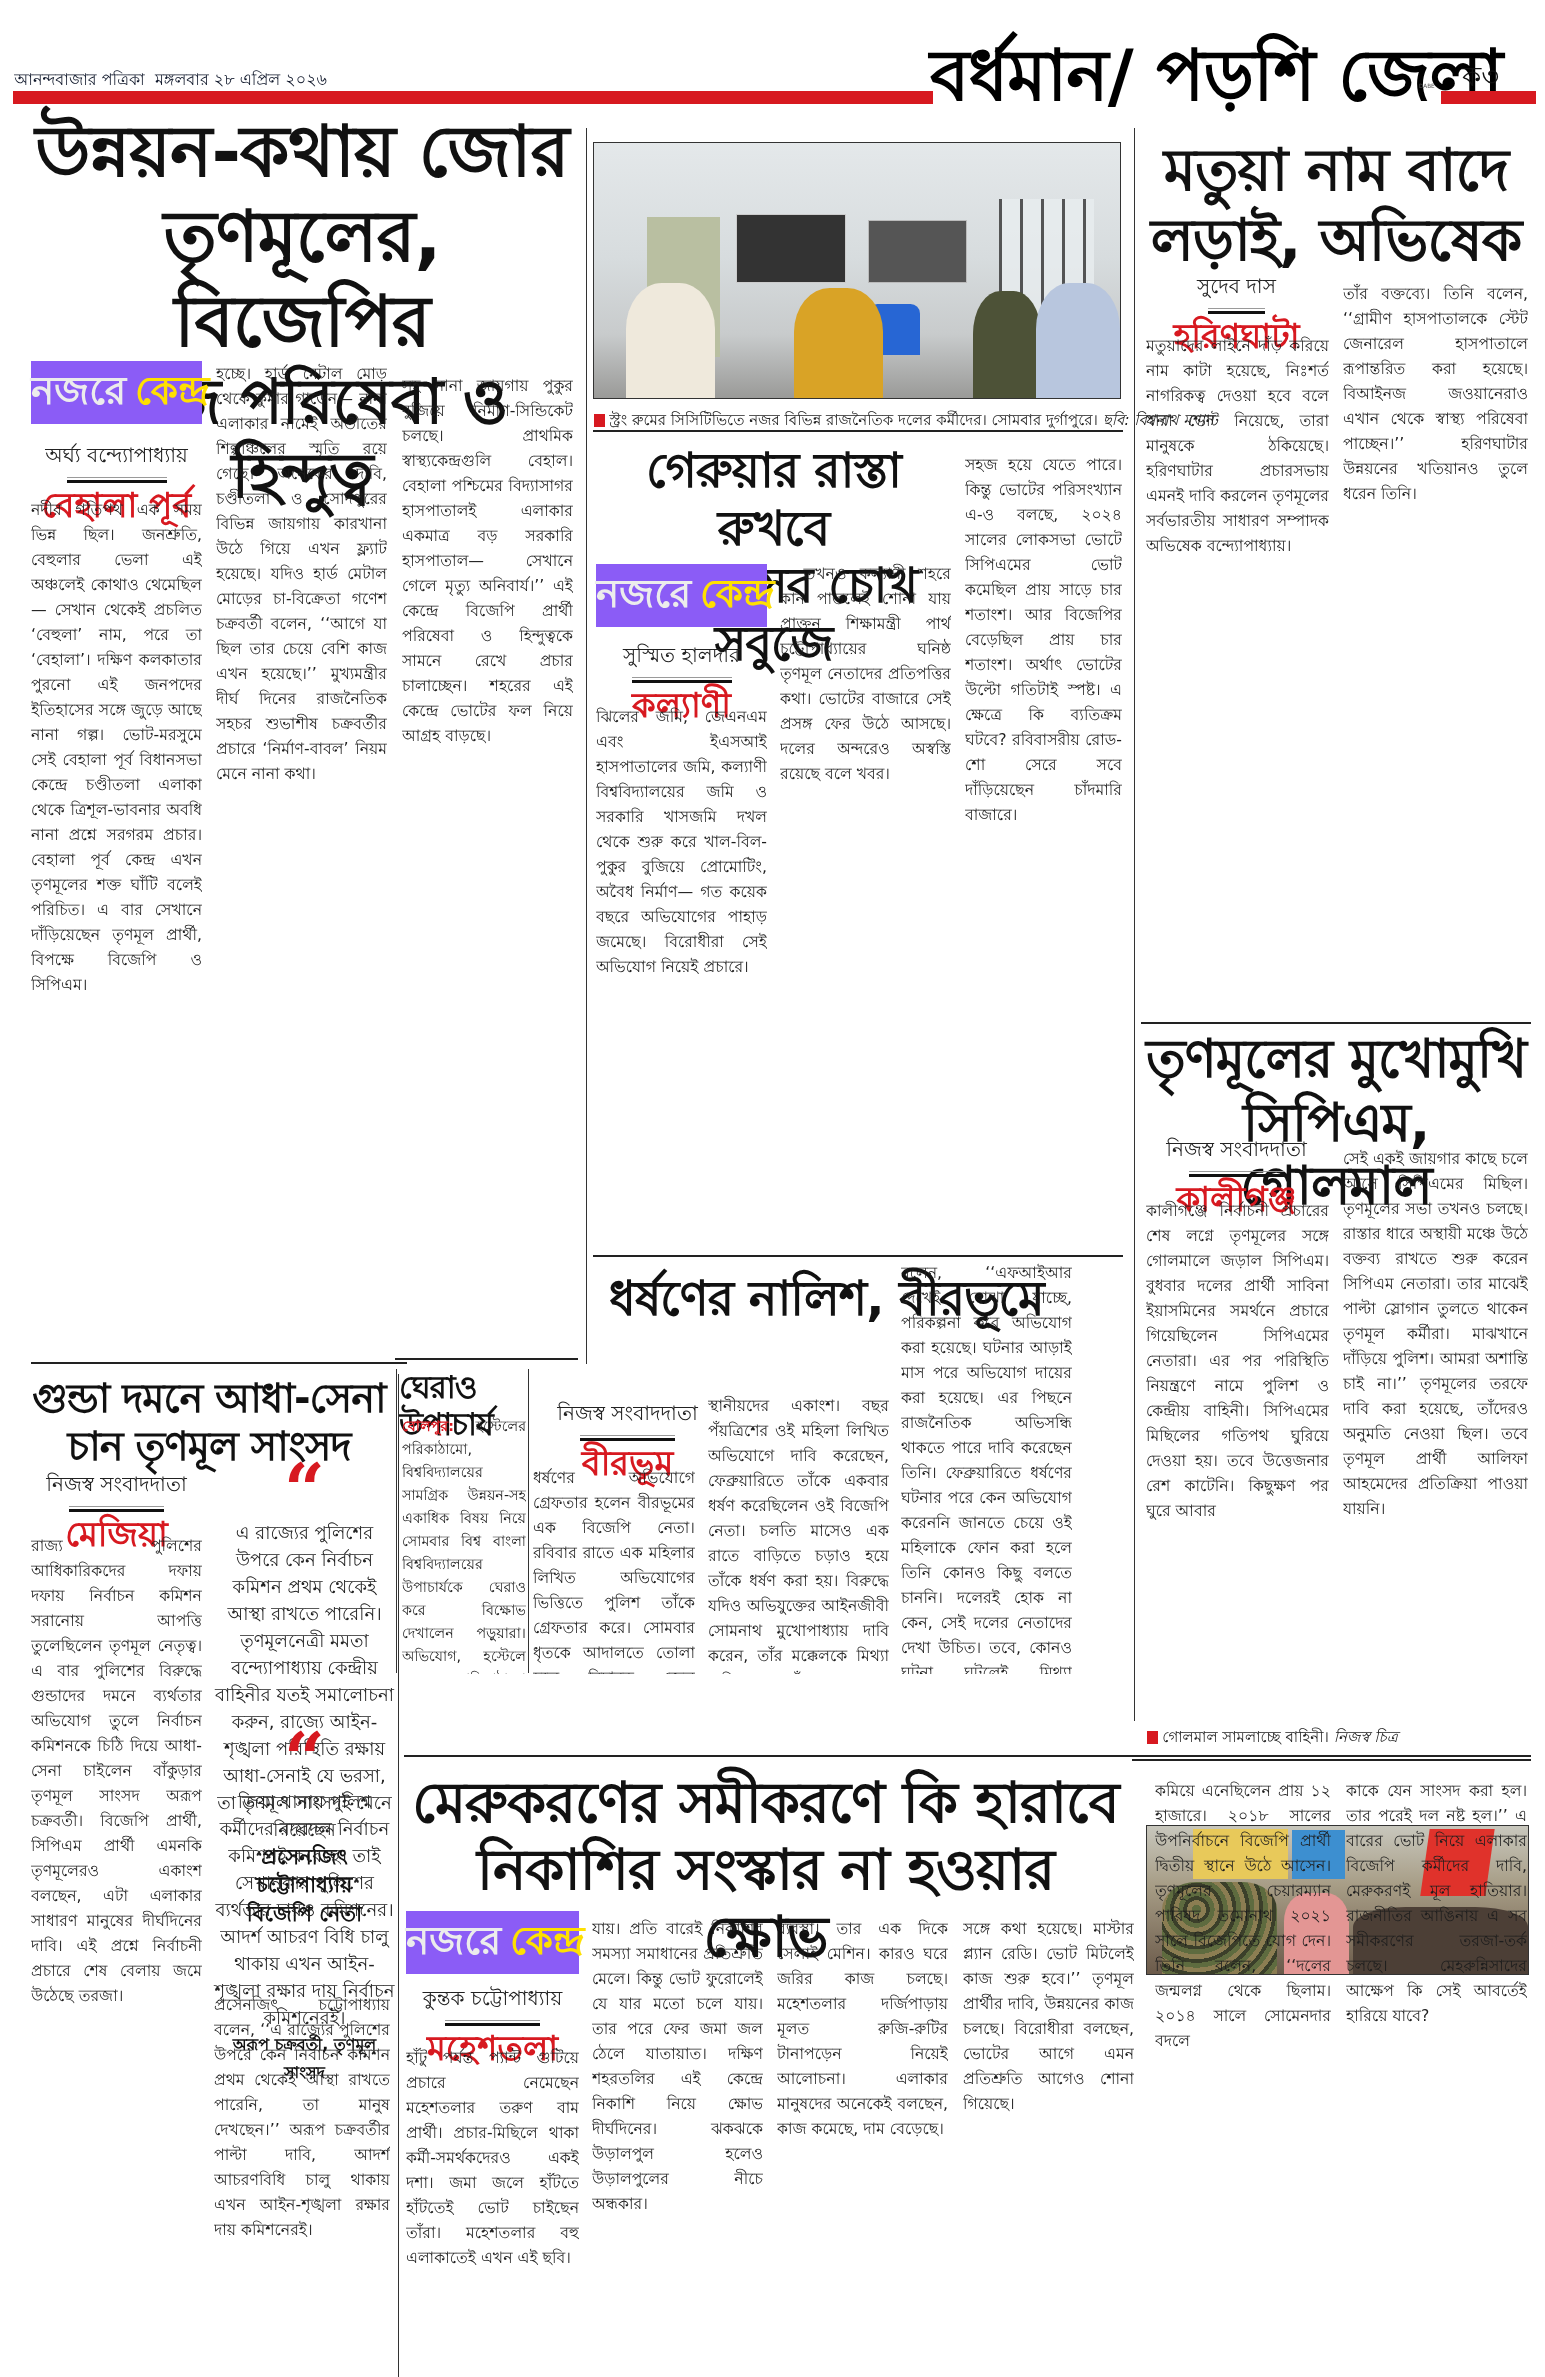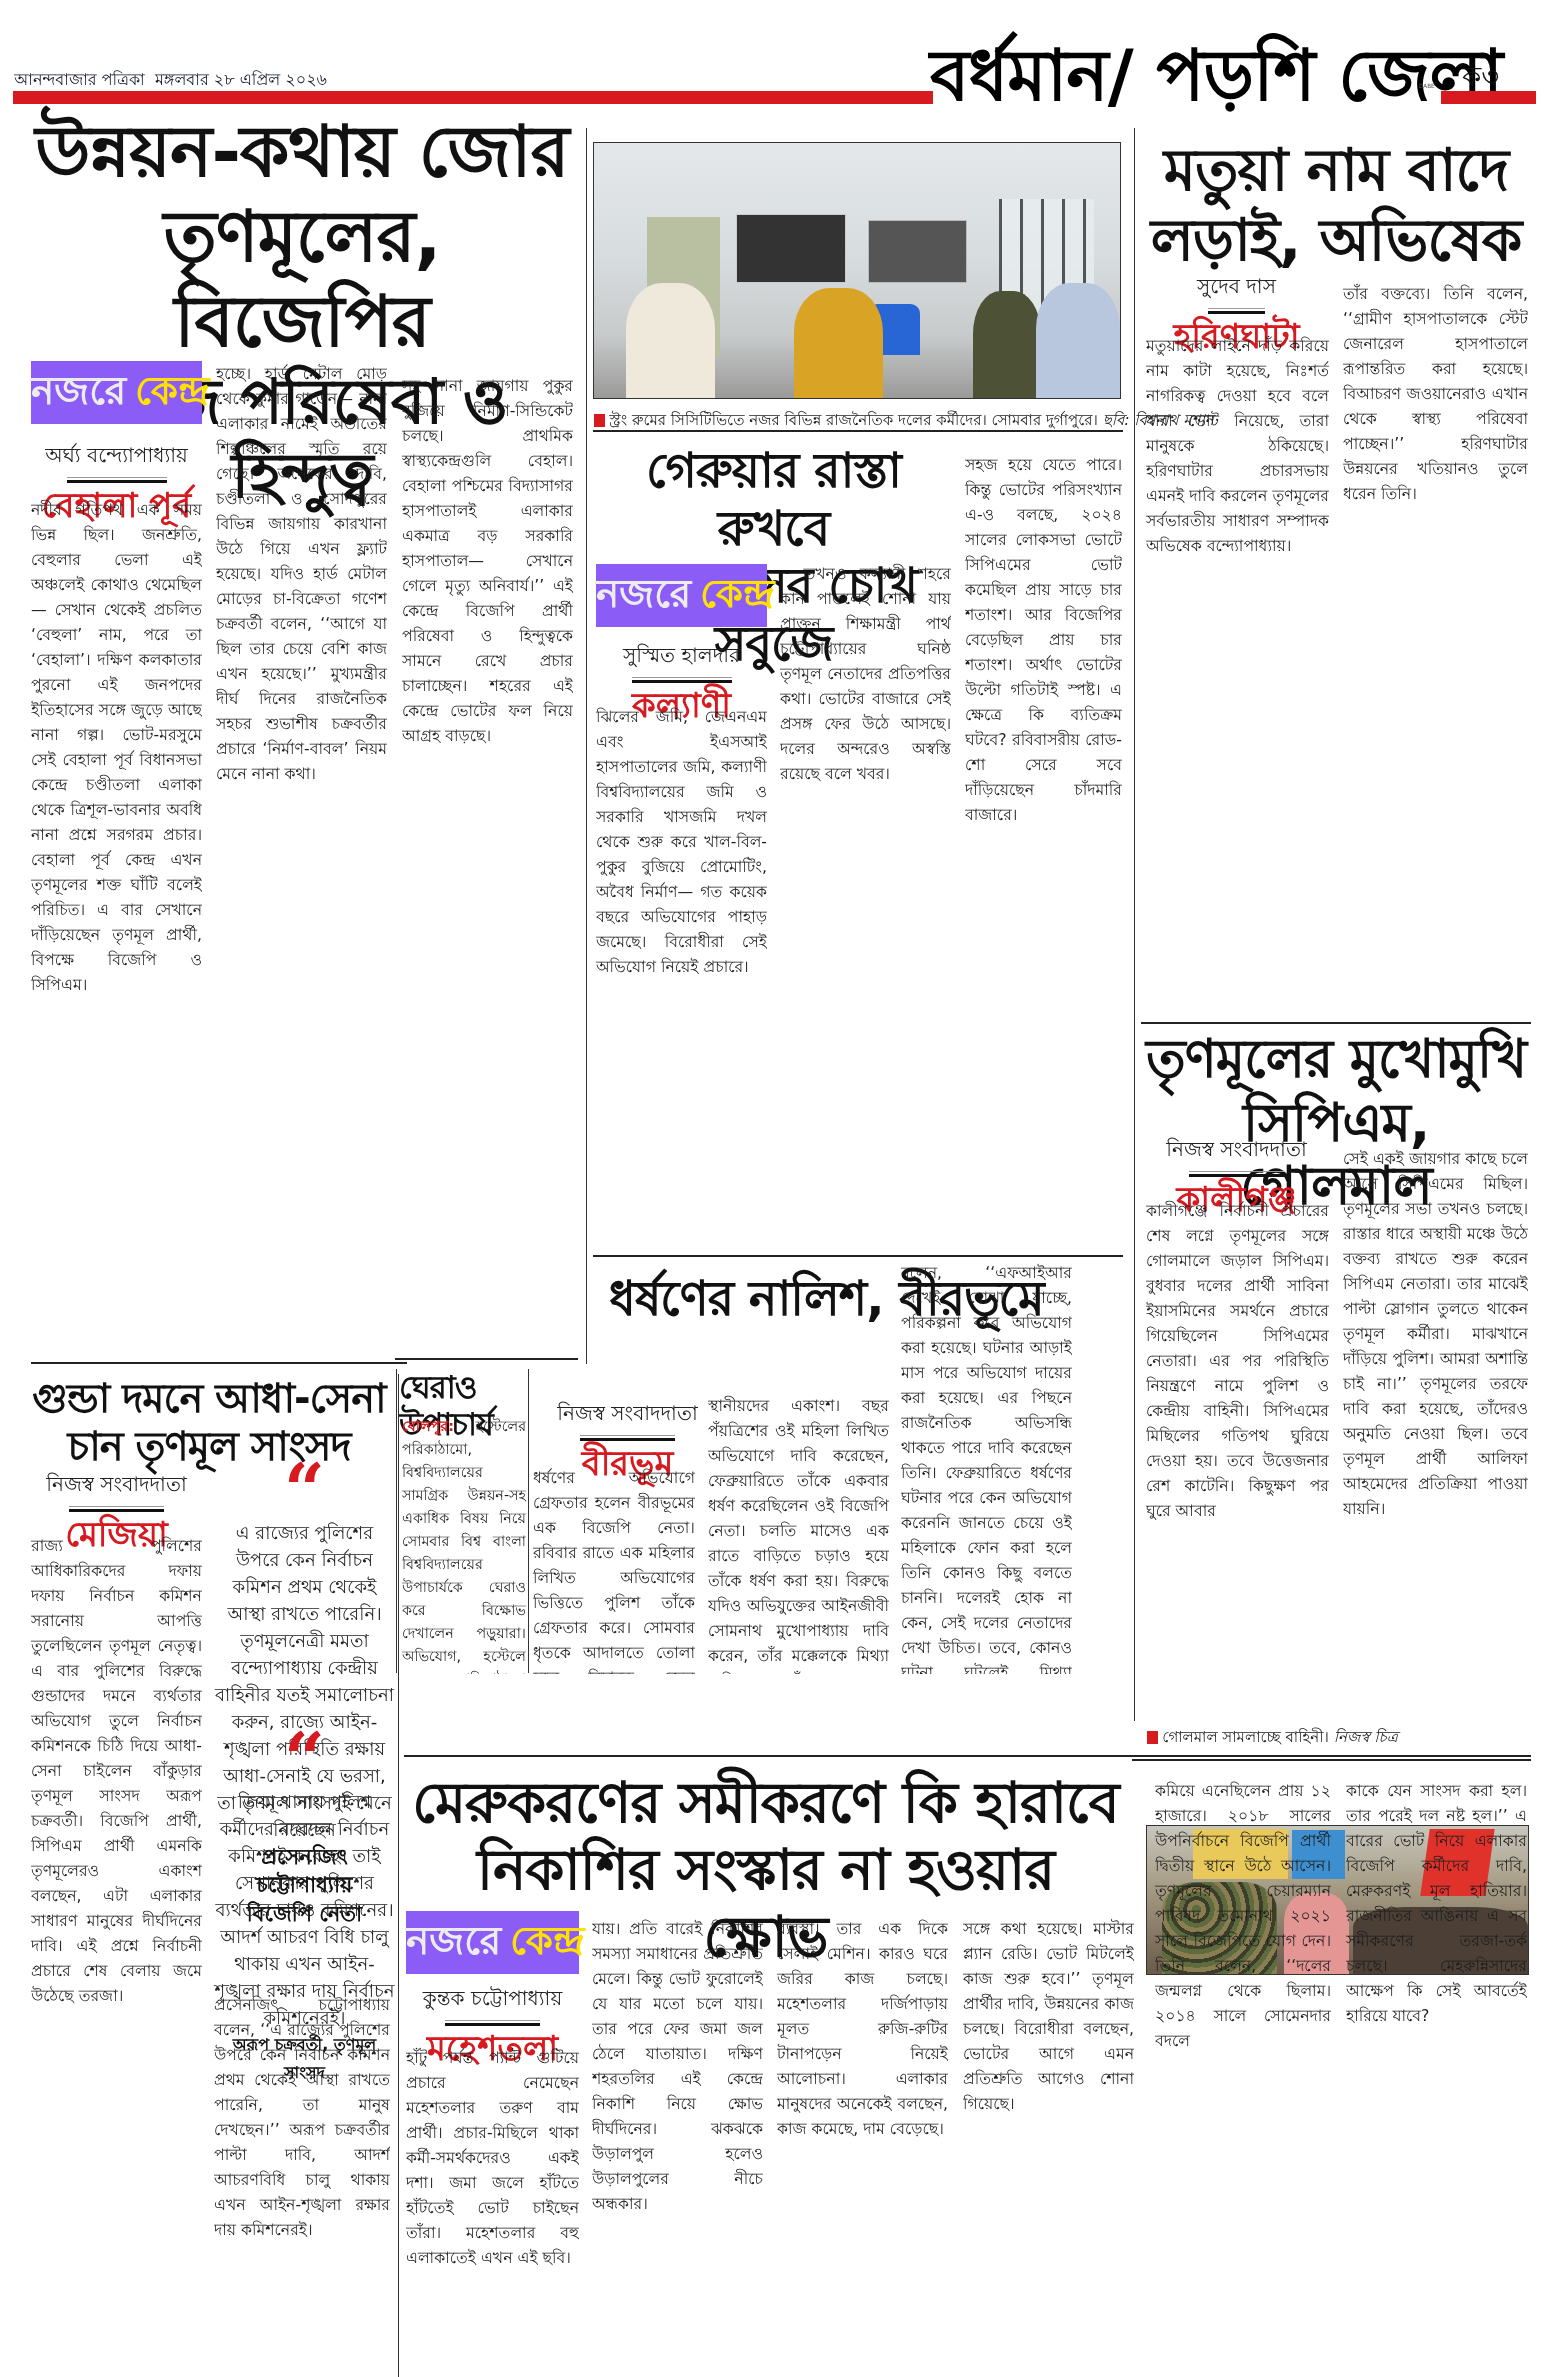--- a/index.html
+++ b/index.html
@@ -159,21 +159,21 @@
 </div>
 <div class="abs byline" style="left:1146px; top:271px; width:181px;">
   <div class="author">সুদেব দাস</div>
   <div class="rule" style="width:57px;"></div>
   <div class="place">হরিণঘাটা</div>
 </div>
 <div class="abs body" style="left:1146px; top:333px; width:183px; height:685px;">
   <p class="noindent">মতুয়াদের লাইনে দাঁড় করিয়ে নাম কাটা হয়েছে, নিঃশর্ত নাগরিকত্ব দেওয়া হবে বলে যারা ভোট নিয়েছে, তারা মানুষকে ঠকিয়েছে। হরিণঘাটার প্রচারসভায় এমনই দাবি করলেন তৃণমূলের সর্বভারতীয় সাধারণ সম্পাদক অভিষেক বন্দ্যোপাধ্যায়।</p>
 </div>
 <div class="abs body" style="left:1343px; top:281px; width:185px; height:737px;">
-  <p class="noindent">তাঁর বক্তব্যে। তিনি বলেন, ‘‘গ্রামীণ হাসপাতালকে স্টেট জেনারেল হাসপাতালে রূপান্তরিত করা হয়েছে। বিআচরণ জওয়ানেরাও এখান থেকে স্বাস্থ্য পরিষেবা পাচ্ছেন।’’ হরিণঘাটার উন্নয়নের খতিয়ানও তুলে ধরেন তিনি।</p>
+  <p class="noindent">তাঁর বক্তব্যে। তিনি বলেন, ‘‘গ্রামীণ হাসপাতালকে স্টেট জেনারেল হাসপাতালে রূপান্তরিত করা হয়েছে। বিআইনজ জওয়ানেরাও এখান থেকে স্বাস্থ্য পরিষেবা পাচ্ছেন।’’ হরিণঘাটার উন্নয়নের খতিয়ানও তুলে ধরেন তিনি।</p>
 </div>
 <div class="abs hrule" style="left:1141px; top:1022px; width:390px; height:2.4px;"></div>
 
 <div class="abs" style="left:1141px; top:1027px; width:390px;">
   <div class="hl hl-l" style="font-size:53px;">তৃণমূলের মুখোমুখি</div>
   <div class="hl hl-l" style="font-size:53px;">সিপিএম, গোলমাল</div>
 </div>
 <div class="abs byline" style="left:1146px; top:1134px; width:181px;">
   <div class="author">নিজস্ব সংবাদদাতা</div>
   <div class="rule" style="width:95px;"></div>

